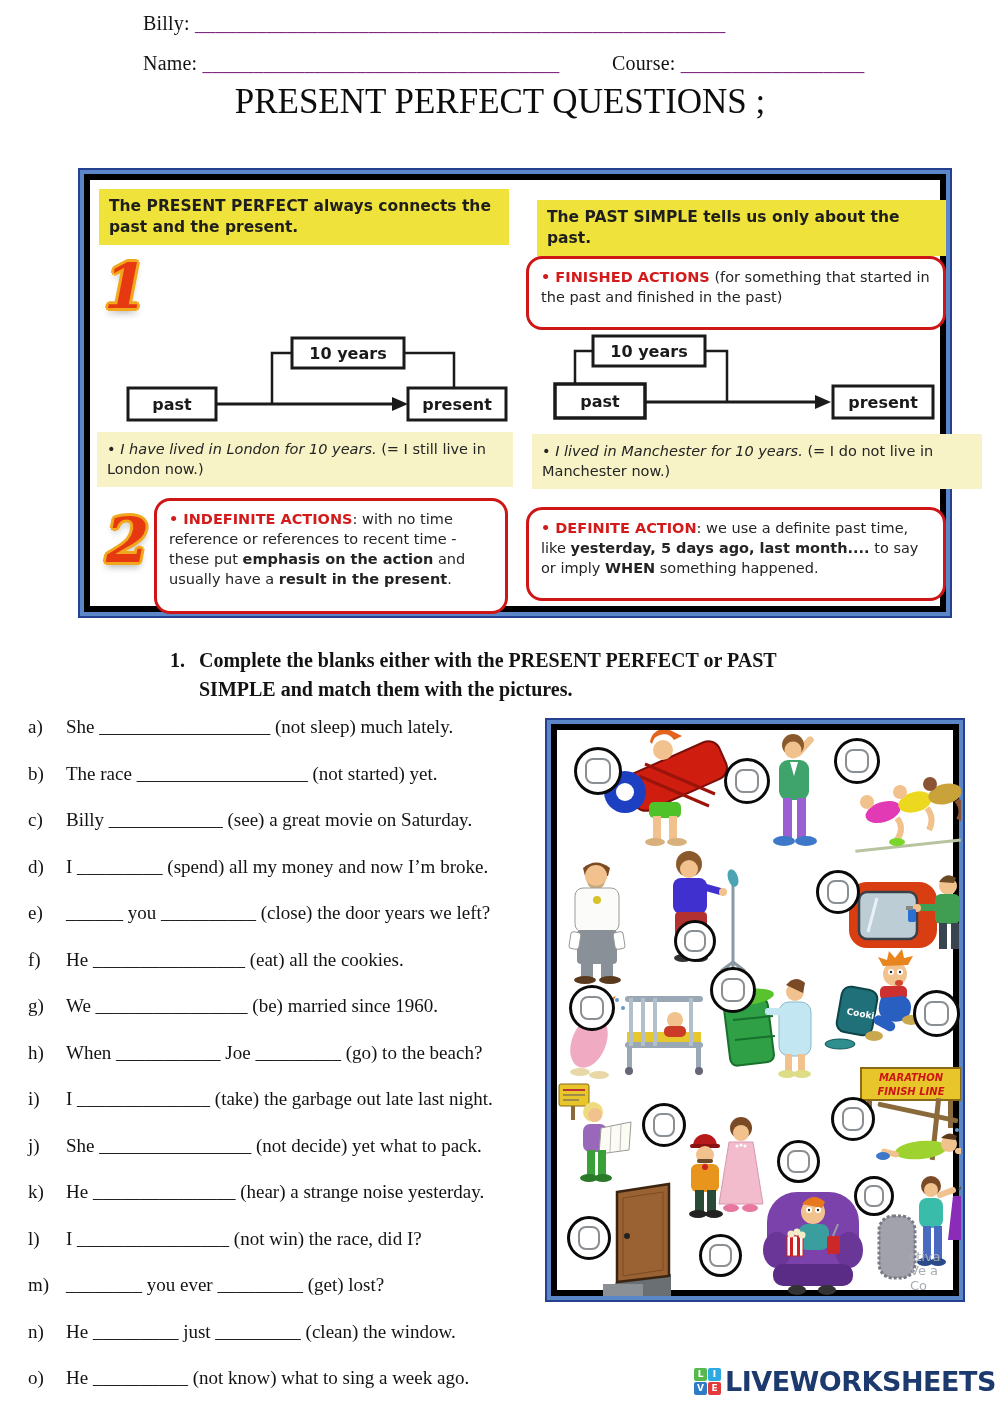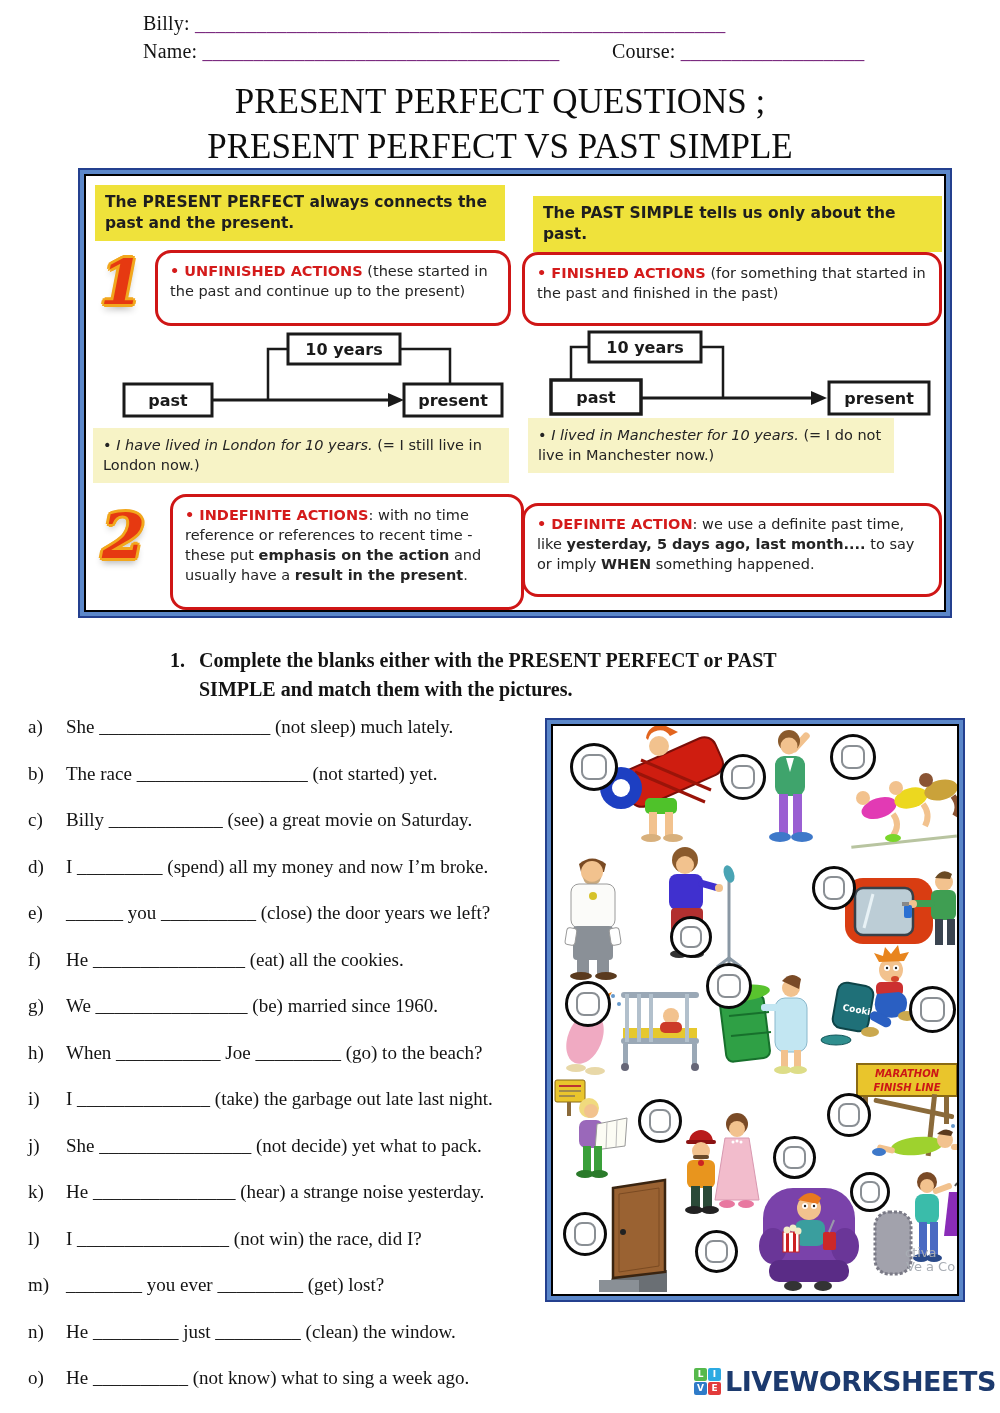--- a/index.html
+++ b/index.html
@@ -8,21 +8,21 @@
   .abs{position:absolute}
   
   #hdr{left:143px;top:12px;width:730px;font-size:20px}
   .hline{white-space:nowrap;letter-spacing:.2px}
   .blank{color:#701a75}
   
   #title{left:0;right:0;top:80px;text-align:center;font-size:35px;line-height:1.28;
          font-family:"Liberation Serif",serif;color:#0d0d0d}
   
   .bframe{border:2px solid #24408f;background:#5b87c9;padding:4px;box-sizing:border-box}
-  .bframe-in{border:2px solid #000000;background:#fff;width:100%;height:100%;
+  .bframe-in{border:6px solid #000000;background:#fff;width:100%;height:100%;
              box-sizing:border-box;position:relative}
   #grammar{left:78px;top:168px;width:874px;height:450px}
   .yhdr{position:absolute;background:#efe23b;font-family:"DejaVu Sans",sans-serif;
         font-weight:bold;font-size:15.5px;color:#1e1e1e;padding:7px 10px;line-height:1.35;box-sizing:border-box}
   .rbox{position:absolute;border:3px solid #cf1616;border-radius:16px;background:#fff;
         padding:8px 12px;font-family:"DejaVu Sans",sans-serif;font-size:14.5px;
         line-height:1.38;color:#242424;box-sizing:border-box}
   .rtitle{color:#d41b1b;font-weight:bold}
   .bignum{position:absolute;font-family:"DejaVu Serif",serif;font-weight:bold;font-style:italic;
         font-size:62px;color:#e63911;line-height:1;
@@ -52,48 +52,44 @@
   svg text{font-family:"DejaVu Sans",sans-serif}
 </style>
 </head>
 <body>
 
 <div class="abs" id="hdr">
   <div class="hline">
     <span>Billy:</span>
     <span class="blank">____________________________________________________</span>
   </div>
-  <div class="hline" style="margin-top:5px">
+  <div class="hline" style="margin-top:17px">
     <span>Name:</span>
     <span class="blank">___________________________________</span>
     <span style="display:inline-block;width:42px"></span>
     <span>Course:</span>
     <span class="blank">__________________</span>
   </div>
 </div>
 
 <div class="abs" id="title">
   <div>PRESENT PERFECT QUESTIONS ;</div>
-  <div>PRESENT PERFECT VS PAST SIMPLE</div>
 </div>
 
 <div class="abs bframe" id="grammar">
  <div class="bframe-in">
 
   <div class="yhdr" style="left:9px;top:9px;width:410px">
     <span>The PRESENT PERFECT always connects the past and the present.</span>
   </div>
   <div class="yhdr" style="left:447px;top:20px;width:409px">
     <span>The PAST SIMPLE tells us only about the past.</span>
   </div>
 
   <div class="bignum" style="left:14px;top:76px">1</div>
-  <div class="rbox" style="left:69px;top:74px;width:356px;height:76px">
-    <span class="rtitle">•</span><span class="rtitle"> UNFINISHED ACTIONS</span><span> (these started in the past and continue up to the present)</span>
-  </div>
   <div class="rbox" style="left:436px;top:76px;width:420px;height:74px">
     <span class="rtitle">•</span><span class="rtitle"> FINISHED ACTIONS</span><span> (for something that started in the past and finished in the past)</span>
   </div>
 
   <svg class="tl" style="left:24px;top:154px" width="396" height="96" viewBox="0 0 396 96">
     <polyline points="178,19 158,19 158,70" fill="none" stroke="#1a1a1a" stroke-width="2.5"></polyline>
     <polyline points="290,19 340,19 340,54" fill="none" stroke="#1a1a1a" stroke-width="2.5"></polyline>
     <line x1="102" y1="70" x2="278" y2="70" stroke="#1a1a1a" stroke-width="3"></line>
     <polygon points="278,63 294,70 278,77" fill="#1a1a1a"></polygon>
     <rect x="178" y="4" width="112" height="30" fill="#fff" stroke="#1a1a1a" stroke-width="3"></rect>
@@ -113,26 +109,26 @@
     <rect x="24" y="52" width="90" height="34" fill="#fff" stroke="#1a1a1a" stroke-width="3.5"></rect>
     <rect x="302" y="54" width="100" height="32" fill="#fff" stroke="#1a1a1a" stroke-width="3"></rect>
     <text x="118" y="25" text-anchor="middle" font-size="16" font-weight="bold" fill="#1a1a1a">10 years</text>
     <text x="69" y="75" text-anchor="middle" font-size="16" font-weight="bold" fill="#1a1a1a">past</text>
     <text x="352" y="76" text-anchor="middle" font-size="16" font-weight="bold" fill="#1a1a1a">present</text>
   </svg>
 
   <div class="yex" style="left:7px;top:252px;width:416px">
     <span>• </span><span class="it">I </span><span class="bit">have lived</span><span class="it"> in London for 10 years.</span><span> (= I still live in London now.)</span>
   </div>
-  <div class="yex" style="left:442px;top:242px;width:366px">
+  <div class="yex" style="left:442px;top:254px;width:450px">
     <span>• </span><span class="it">I </span><span class="bit">lived</span><span class="it"> in Manchester for 10 years.</span><span> (= I do not live in Manchester now.)</span>
   </div>
 
   <div class="bignum" style="left:16px;top:330px">2</div>
-  <div class="rbox" style="left:84px;top:318px;width:354px;height:116px">
+  <div class="rbox" style="left:64px;top:318px;width:354px;height:116px">
     <span class="rtitle">•</span><span class="rtitle"> INDEFINITE ACTIONS</span><span>:</span><span> with no time reference or references to recent time - these put </span><span class="bd">emphasis on the action</span><span> and usually have a </span><span class="bd">result in the present</span><span>.</span>
   </div>
   <div class="rbox" style="left:436px;top:327px;width:420px;height:94px">
     <span class="rtitle">•</span><span class="rtitle"> DEFINITE ACTION</span><span>:</span><span>  we use a definite past time, like </span><span class="bd">yesterday, 5 days ago, last month....</span><span> to say or imply </span><span class="bd">WHEN</span><span> something happened.</span>
   </div>
  </div>
 </div>
 
 <div class="abs" id="exhead">
   <span>1.</span>

